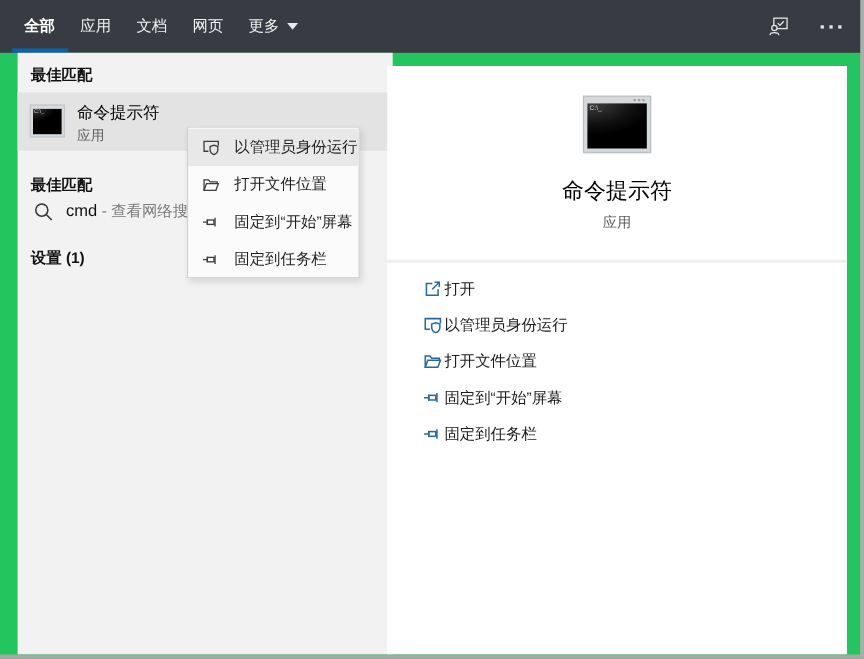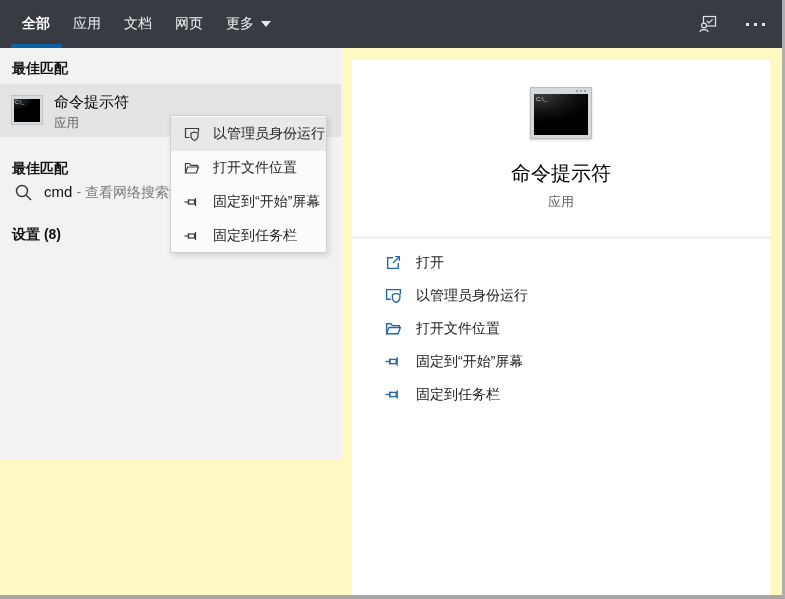--- a/index.html
+++ b/index.html
@@ -1,34 +1,34 @@
 <!DOCTYPE html>
 <html><head>
 <meta charset="utf-8">
 <style>
   * { margin:0; padding:0; box-sizing:border-box; }
   html,body { width:785px; height:599px; }
   body { font-family:"Liberation Sans","DejaVu Sans",sans-serif; }
   #win {
     position:relative; width:785px; height:599px; overflow:hidden;
-    background:#fef9c3;
+    background:#22c55e;
     border-right:3px solid #aeaeae; border-bottom:4px solid #a6a6a6;
   }
   
   .topbar { position:absolute; left:0; top:0; width:785px; height:48px; background:#383b42; }
   .tabs { position:absolute; left:22px; top:0; height:48px; display:flex; align-items:center; gap:23px; }
   .tab { color:#f2f2f2; font-size:14px; cursor:default; white-space:nowrap; display:flex; align-items:center; gap:7px; }
   .tab.active { font-weight:bold; color:#ffffff; }
   .caret { width:0; height:0; border-left:5px solid transparent; border-right:5px solid transparent; border-top:6px solid #e8e8e8; display:inline-block; }
   .tab-underline { position:absolute; left:11px; top:44px; width:51px; height:4px; background:#0b62a7; }
   .topbar-icons { position:absolute; right:18px; top:0; height:48px; display:flex; align-items:center; gap:26px; }
   .dots { display:flex; gap:5px; align-items:center; padding:4px 2px; }
   .dots i { width:3px; height:3px; background:#e4e4e4; display:block; }
   
-  .left { position:absolute; left:0; top:48px; width:341px; height:412px; background:#f2f2f2; }
+  .left { position:absolute; left:16px; top:48px; width:341px; height:547px; background:#f2f2f2; }
   .section-h { position:absolute; left:12px; font-size:14px; font-weight:bold; color:#121212; }
   .best-row { position:absolute; left:0; top:36px; width:341px; height:53px; background:#e3e3e3; }
   .cmd-icon-sm { position:absolute; left:11px; top:11px; width:32px; height:30px;
     background:#d7dbde; border:1px solid #bfc4c8; padding:3px 2px 2px 2px; }
   .cmd-icon-sm .scr { width:100%; height:100%; background:radial-gradient(ellipse 140% 90% at 0% 0%, #3a3a3a 0%, #000 55%); color:#cfcfcf; font-size:5px; line-height:6px; padding-left:1px; overflow:hidden; }
   .best-title { position:absolute; left:54px; top:9px; font-size:15px; color:#000; }
   .best-sub { position:absolute; left:54px; top:31px; font-size:12.5px; color:#5f5f5f; }
   .search-row { position:absolute; left:0; top:131px; width:341px; height:28px; }
   .search-row .mag { position:absolute; left:14px; top:4px; color:#333; }
   .search-row .q { position:absolute; left:44px; top:4px; font-size:15px; color:#111; white-space:nowrap; }
@@ -44,21 +44,21 @@
   .right { position:absolute; left:352px; top:60px; width:418px; height:535px; background:#ffffff; }
   .cmd-icon-lg { position:absolute; left:178px; top:27px; width:62px; height:52px;
     background:#d5d9dc; border:1px solid #b9bec2; padding:6px 3px 3px 3px; box-shadow:0 1px 2px rgba(0,0,0,0.2); }
   .cmd-icon-lg .bar-dots { position:absolute; right:5px; top:2px; display:flex; gap:2px; }
   .cmd-icon-lg .bar-dots i { width:2px; height:2px; background:#9aa0a5; display:block; }
   .cmd-icon-lg .scr { width:100%; height:100%; background:radial-gradient(ellipse 150% 100% at 8% 0%, #3f3f3f 0%, #111 45%, #000 70%); color:#d8d8d8; font-size:6px; line-height:8px; padding:1px 0 0 2px; overflow:hidden; }
   .detail-title { position:absolute; left:0; top:100px; width:100%; text-align:center; font-size:20px; color:#000; }
   .detail-sub { position:absolute; left:0; top:133px; width:100%; text-align:center; font-size:13px; color:#5e5e5e; }
   .divider { position:absolute; left:0; top:176px; width:100%; height:3px; background:#f0f0f0; }
   .actions { position:absolute; left:0; top:186px; width:100%; }
-  .action { height:33px; display:flex; align-items:center; gap:14px; padding-left:33px; font-size:14px; color:#1b1b1b; white-space:nowrap; }
+  .action { height:33px; display:flex; align-items:center; gap:2px; padding-left:33px; font-size:14px; color:#1b1b1b; white-space:nowrap; }
   .action svg { color:#2468a8; flex:0 0 auto; }
   .right .shield-fill { fill:#ffffff; }
   svg { display:block; }
 </style>
 </head>
 <body>
 
 <div id="win">
 
   <div class="topbar">
@@ -106,21 +106,21 @@
     <div class="search-row">
       <span class="mag">
         <svg width="19" height="19" viewBox="0 0 19 19" fill="none" stroke="#333" stroke-width="1.4">
           <circle cx="8" cy="8" r="5.5"></circle>
           <path d="M12.2 12.2 L17 17"></path>
         </svg>
       </span>
       <span class="q"><span>cmd</span> <span class="hint">- 查看网络搜索结</span></span>
     </div>
 
-    <div class="section-h" style="top:178px">设置 (8)</div>
+    <div class="section-h" style="top:178px">设置 (1)</div>
   </div>
 
   <div class="right">
     <div class="cmd-icon-lg">
       <div class="bar-dots">
           <i></i>
           <i></i>
           <i></i>
         </div>
       <div class="scr">C:\_</div>

